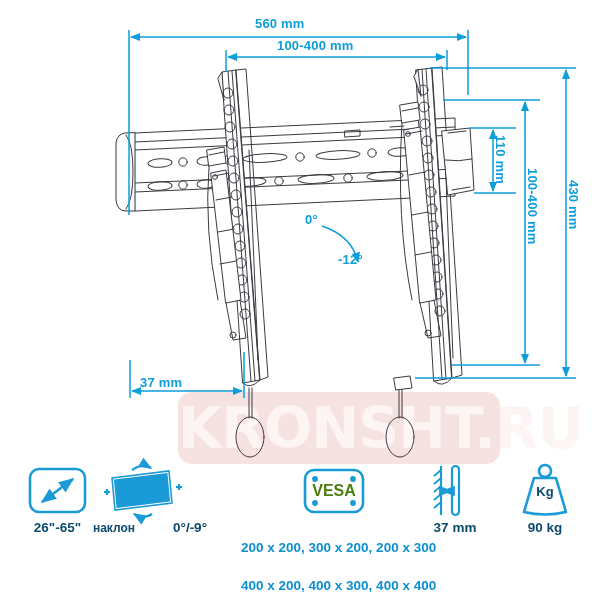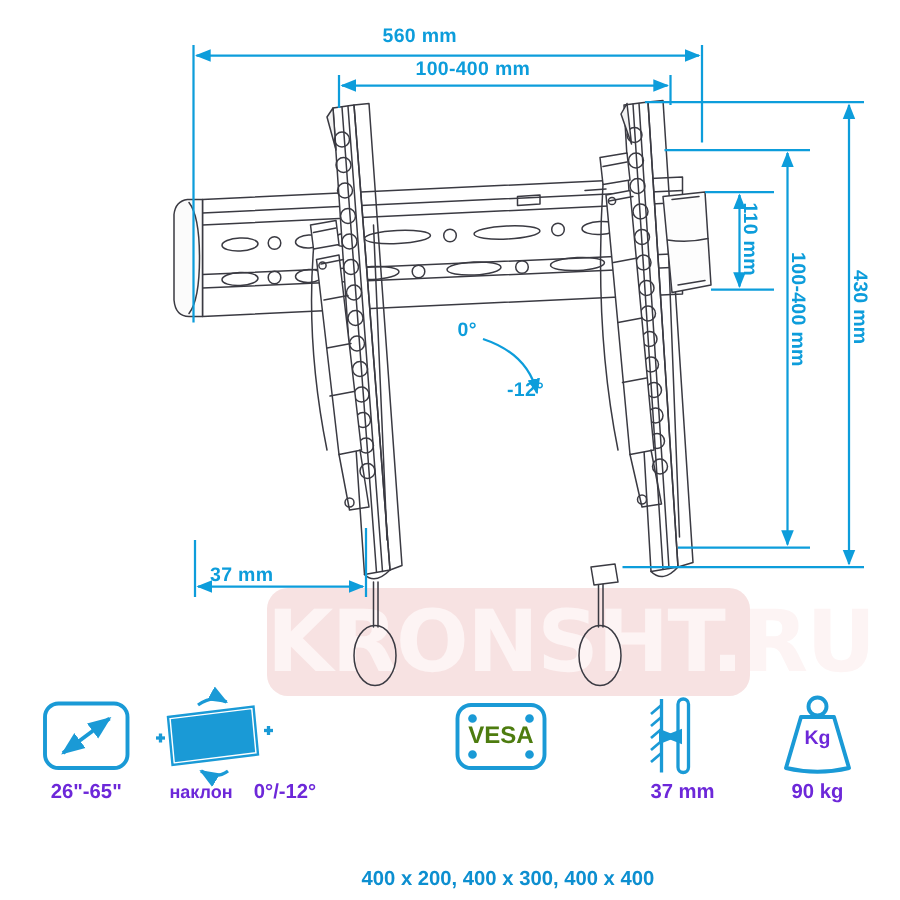--- a/index.html
+++ b/index.html
@@ -3,21 +3,21 @@
 <meta charset="utf-8">
 <style>
   html,body{margin:0;padding:0;background:#fff;}
   body{width:600px;height:600px;position:relative;overflow:hidden;
        font-family:"Liberation Sans",sans-serif;}
   .stage{position:absolute;inset:0;width:600px;height:600px;}
   svg.layer{position:absolute;left:0;top:0;width:600px;height:600px;}
   .dimtxt{position:absolute;color:#0d9ddb;font-weight:bold;font-size:13px;
           letter-spacing:.2px;white-space:nowrap;}
   .dimtxt.vert{transform-origin:left top;}
-  .icontxt{position:absolute;color:#6d28d9;font-weight:bold;font-size:13.5px;
+  .icontxt{position:absolute;color:#0c4a6e;font-weight:bold;font-size:13.5px;
            white-space:nowrap;text-align:center;}
   .vesaline{position:absolute;color:#0d8fd0;font-weight:bold;font-size:13.5px;
             white-space:nowrap;}
   .wm{position:absolute;left:178px;top:392px;width:322px;height:72px;
       background:#f7e2e2;border-radius:14px;}
   .wmtxt{position:absolute;left:178px;top:396px;width:322px;height:64px;
          color:#fdf4f4;font-size:57px;font-weight:bold;letter-spacing:-1px;
          line-height:64px;text-align:center;font-family:"DejaVu Sans",sans-serif;}
 </style>
 </head>
@@ -255,26 +255,27 @@
     </g>
 
     <g fill="none" stroke="#1a9ad6" stroke-width="2.6">
       <circle cx="545" cy="471" r="6"></circle>
       <path d="M534,478 L556,478 L566,512 Q545,517 524,512 Z" stroke-linejoin="round"></path>
     </g>
   </svg>
 
   <div class="icontxt" style="left:10px;top:520px;width:95px;">26"-65"</div>
 
-  <div class="icontxt" style="left:104px;top:521px;width:60px;font-size:12px;">наклон</div>
+  <div class="icontxt" style="left:84px;top:521px;width:60px;font-size:12px;">наклон</div>
   <div class="icontxt" style="left:155px;top:520px;width:70px;"></div>
-  <div class="icontxt" style="left:155px;top:520px;width:70px;">0°/-12°</div>
+  <div class="icontxt" style="left:155px;top:520px;width:70px;">0°/-9°</div>
 
   <div class="icontxt" style="left:305px;top:482px;width:58px;font-size:16px;color:#4d7c0f;">VESA</div>
 
   <div class="icontxt" style="left:410px;top:520px;width:90px;">37 mm</div>
 
   <div class="icontxt" style="left:520px;top:484px;width:50px;font-size:13px;">Kg</div>
   <div class="icontxt" style="left:505px;top:520px;width:80px;">90 kg</div>
 
+  <div class="vesaline" style="left:241px;top:540px;">200 x 200, 300 x 200, 200 x 300</div>
   <div class="vesaline" style="left:241px;top:578px;">400 x 200, 400 x 300, 400 x 400</div>
 
 </div>
 
 </body></html>

